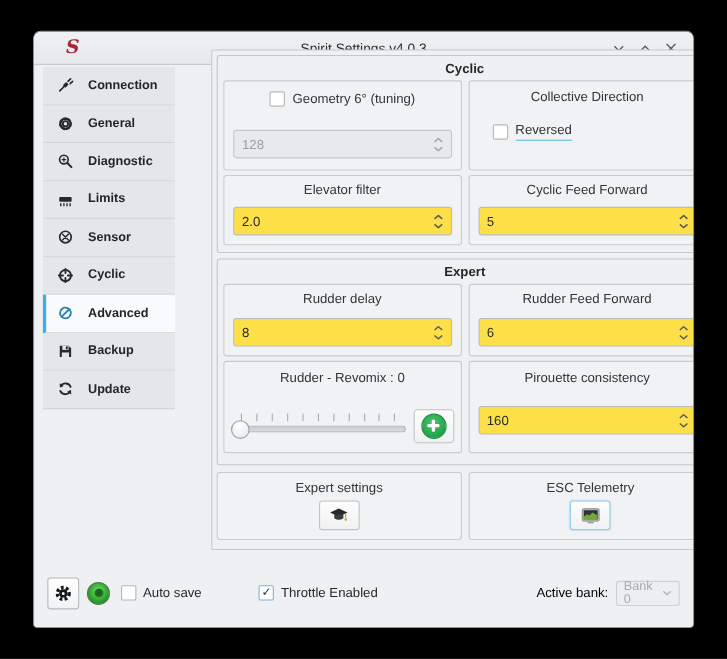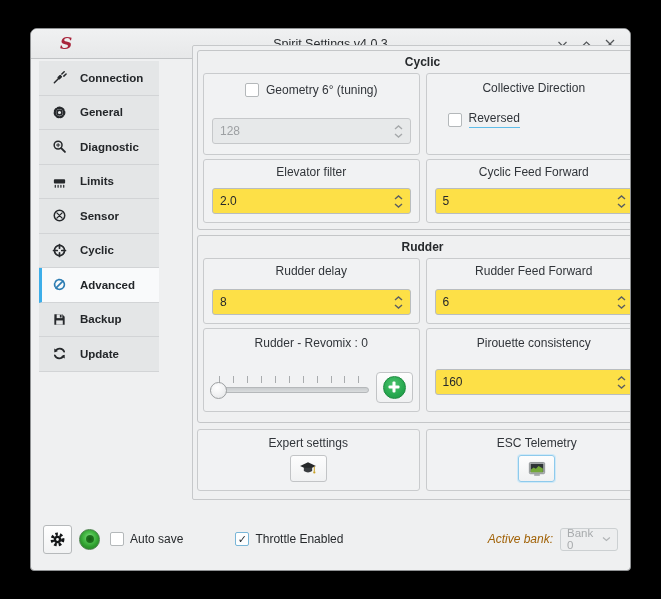--- a/index.html
+++ b/index.html
@@ -132,21 +132,21 @@
     border:1px solid #49804a;
   }
   .led::after {
     content:""; position:absolute; left:50%; top:50%; transform:translate(-50%,-50%);
     width:8px; height:8px; border-radius:50%; background:radial-gradient(#145c14,#237f23);
   }
   .footer-label { font-size:12px; color:#26292c; margin-left:6px; }
   .autosave-wrap { margin-left:10px; display:flex; align-items:center; }
   .throttle-wrap { margin-left:52px; display:flex; align-items:center; }
   .bank-wrap { margin-left:auto; display:flex; align-items:center; }
-  .bank-label { font-size:12px; color:#a16207;font-style:italic; }
+  .bank-label { font-size:12px; color:#000000; }
   .bank-select {
     margin-left:7px; width:58px; height:23px; border:1px solid #ccd0d2; border-radius:3px;
     background:#edeeef; display:flex; align-items:center; justify-content:space-between;
     padding:0 6px; font-size:11.5px; color:#a8abad;
   }
   .bank-select svg { stroke:#b2b5b7; fill:none; stroke-width:1.3; }
 </style>
 </head>
 <body>
 
@@ -325,21 +325,21 @@
               <svg width="9" height="5" viewBox="0 0 9 5">
                   <polyline points="1,1 4.5,4 8,1"></polyline>
                 </svg>
             </span>
           </div>
         </div>
       </div>
     </div>
 
     <div class="group" style="height:188px; margin-top:5px;">
-      <div class="group-title">Rudder</div>
+      <div class="group-title">Expert</div>
       <div class="row" style="height:66px;">
         <div class="panel">
           <div class="panel-label" style="margin-top:5px;">Rudder delay</div>
           <div class="spin" style="margin-bottom:8px;">
             <input value="8" style="">
             <span class="spin-btns">
               <svg width="9" height="5" viewBox="0 0 9 5">
                   <polyline points="1,4 4.5,1 8,4"></polyline>
                 </svg>
               <svg width="9" height="5" viewBox="0 0 9 5">

